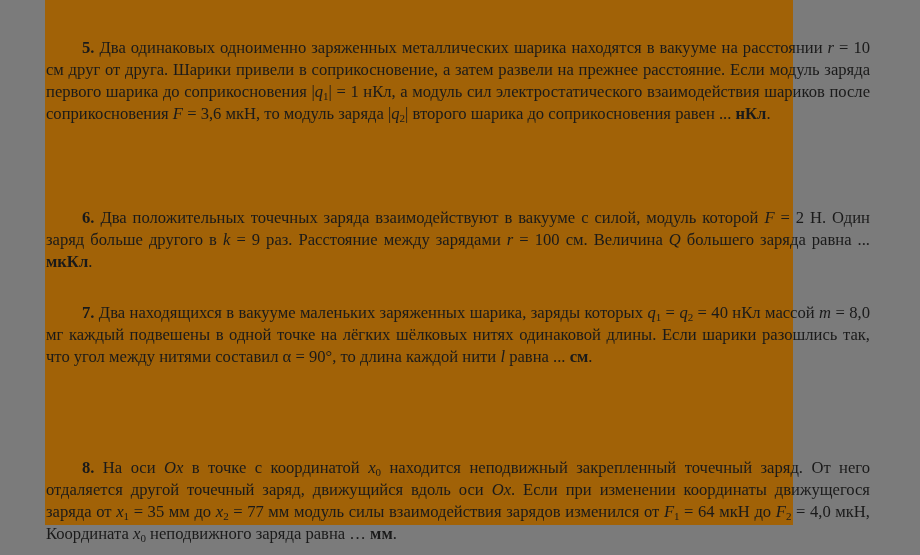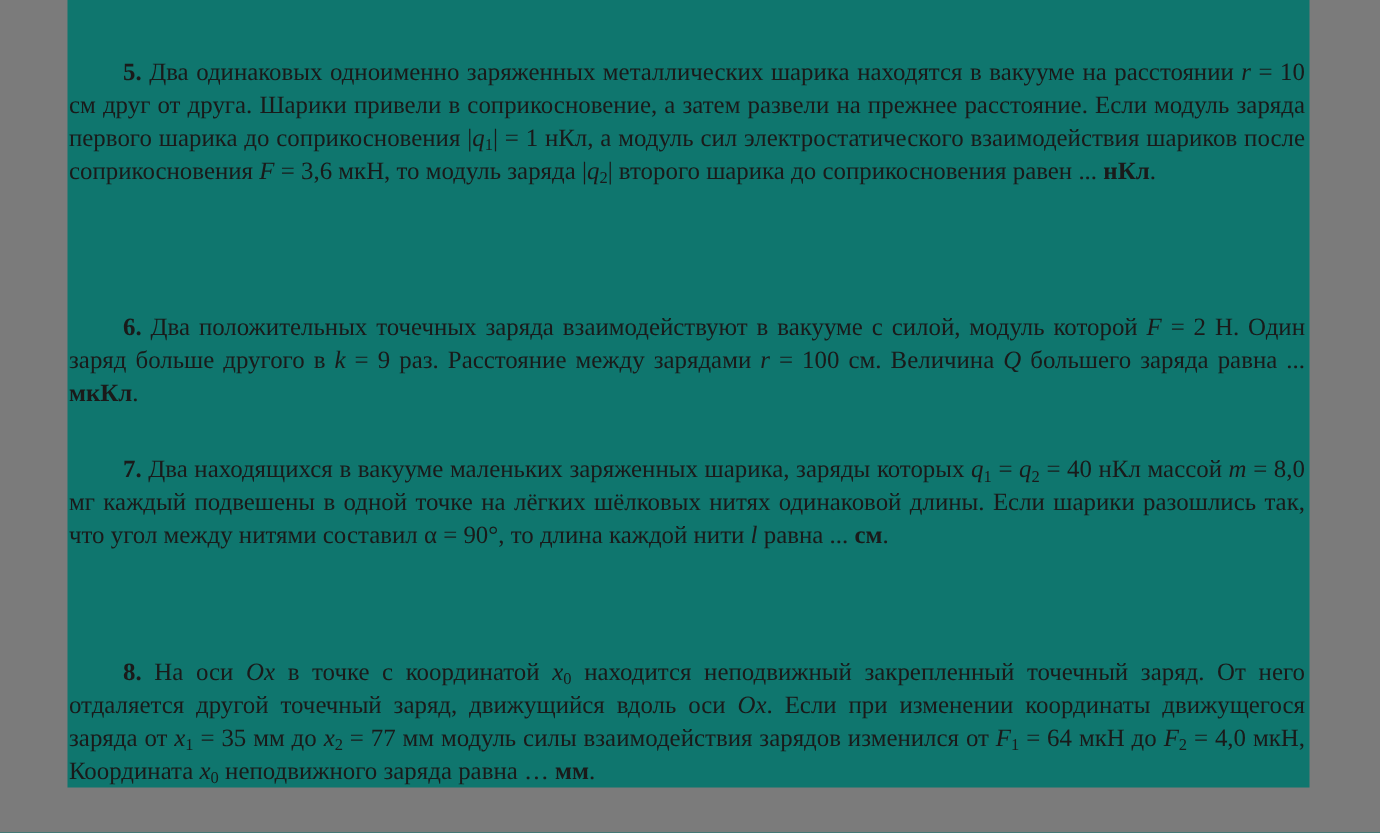--- a/index.html
+++ b/index.html
@@ -3,36 +3,36 @@
 <meta charset="utf-8">
 <style>
   html, body { margin: 0; padding: 0; }
   body {
     width: 920px; height: 555px; overflow: hidden;
     background: #7b7b7b;
     position: relative;
     font-family: "Liberation Serif", "DejaVu Serif", serif;
   }
   .page {
-    position: absolute; left: 45px; top: 0; width: 828px; height: 525px;
-    background: #0f766e;
+    position: absolute; left: 45px; top: 0; width: 748px; height: 525px;
+    background: #a16207;
   }
   .problem {
     position: absolute; left: 1px; width: 824px;
     font-size: 16.6px; line-height: 22px; color: #1a1a1a;
     text-align: justify;
     text-indent: 36px;
   }
   .problem .num { font-weight: bold; }
   .problem .unit { font-weight: bold; }
   .problem i { font-style: italic; }
   #p5 { top: 37px; }
   #p6 { top: 207px; }
   #p7 { top: 302px; }
-  #p8 { top: 437px; }
+  #p8 { top: 457px; }
   sub { font-size: 11px; vertical-align: -3px; line-height: 0; }
 </style>
 </head>
 <body>
 
 <div class="page">
 
   <p class="problem" id="p5" style="margin:0"><span class="num">5.</span><span> Два одинаковых одноименно заряженных металлических шарика находятся в вакууме на расстоянии </span><i>r</i><span> = 10 см друг от друга. Шарики привели в соприкосновение, а затем развели на прежнее расстояние. Если модуль заряда первого шарика до соприкосновения |</span><i>q</i><sub>1</sub><span>| = 1 нКл, а модуль сил электростатического взаимодействия шариков после соприкосновения </span><i>F</i><span> = 3,6 мкН, то модуль заряда |</span><i>q</i><sub>2</sub><span>| второго шарика до соприкосновения равен ... </span><span class="unit">нКл</span><span>.</span></p>
 
   <p class="problem" id="p6" style="margin:0"><span class="num">6.</span><span>  Два положительных точечных заряда взаимодействуют в вакууме с силой, модуль которой </span><i>F</i><span> = 2 Н. Один заряд больше другого в </span><i>k</i><span> = 9 раз. Расстояние между зарядами </span><i>r</i><span> = 100 см. Величина </span><i>Q</i><span> большего заряда равна ... </span><span class="unit">мкКл</span><span>.</span></p>

